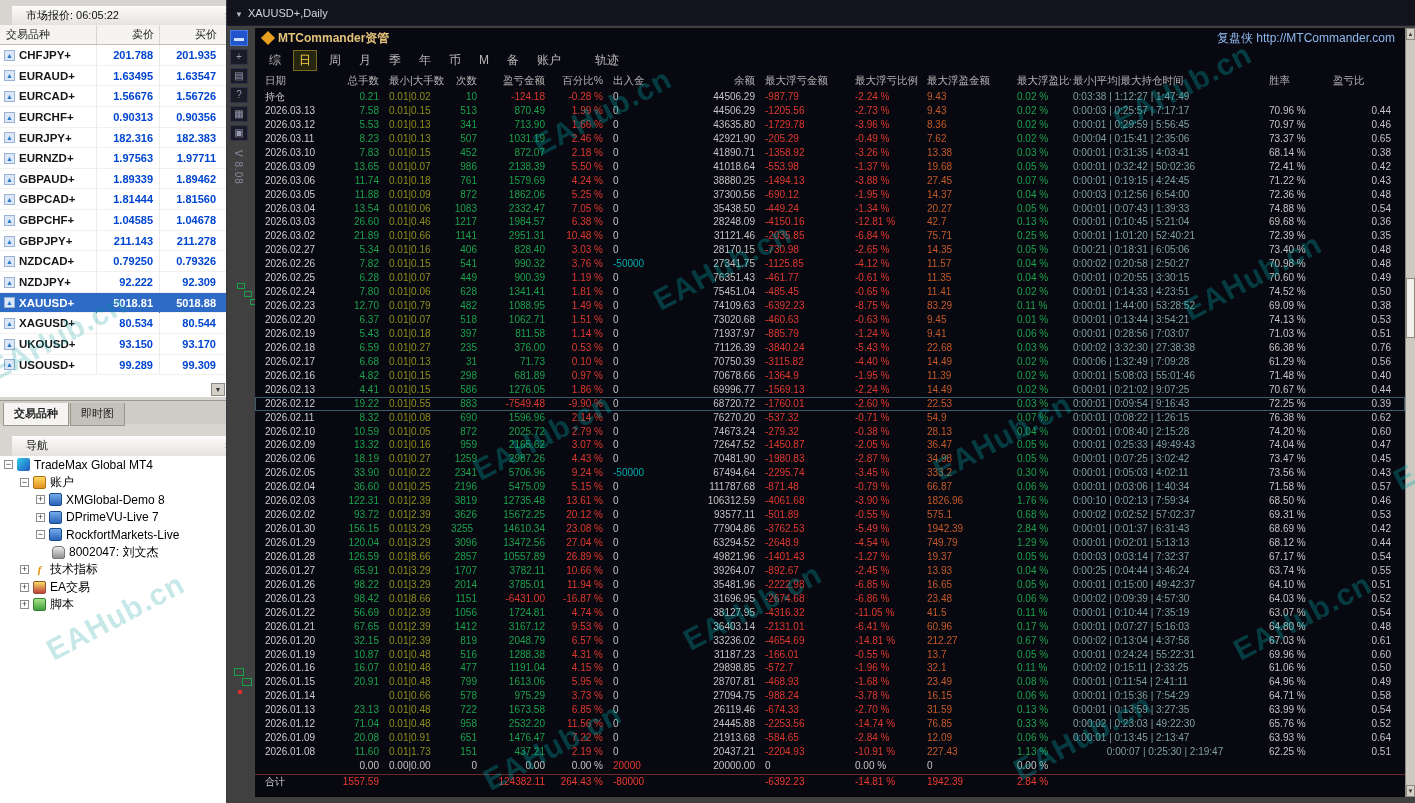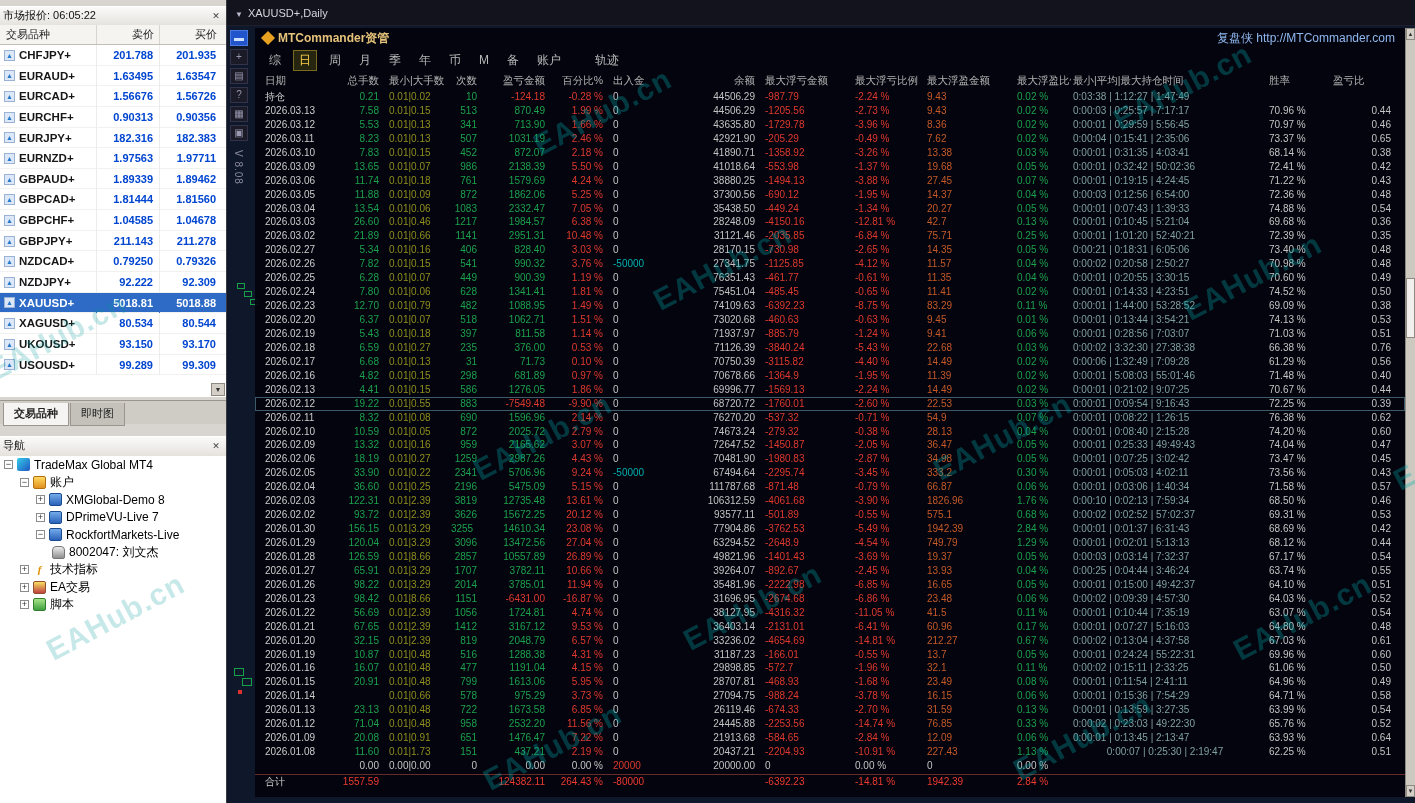--- a/index.html
+++ b/index.html
@@ -2,22 +2,22 @@
 <html><head>
 <meta charset="utf-8">
 <style>
   * { margin:0; padding:0; box-sizing:border-box; }
   html,body { width:1415px; height:803px; background:#000; }
   #root { position:relative; width:1415px; height:803px; background:#02020a;
           font-family:"Liberation Sans", sans-serif; overflow:hidden; cursor:default; }
 
   
   #left { position:absolute; left:0; top:0; width:227px; height:803px; background:#d8d5d0; border-right:1px solid #3a3a44; overflow:hidden; }
-  .titlebar { position:absolute; left:0; width:100%; height:28px; background:linear-gradient(#fbfaf9,#ddd9d3);
-              border-top:1px solid #fff; border-bottom:1px solid #b2aea6; font-size:11px; color:#101010; line-height:17px; padding-left:3px; }
+  .titlebar { position:absolute; left:12px; width:100%; height:28px; background:linear-gradient(#fbfaf9,#ddd9d3);
+              border-top:1px solid #fff; border-bottom:1px solid #b2aea6; font-size:11px; color:#101010; line-height:17px; padding-left:14px; }
   .titlebar .close { position:absolute; right:3px; top:2px; width:14px; height:13px; text-align:center; line-height:12px;
                      font-size:9px; color:#444; border:1px solid transparent; }
 
   #mw-titlebar { top:6px; }
   #mw-header { position:absolute; top:25px; left:0; width:226px; height:20px; background:#f5f4f1; border-bottom:1px solid #c2beb6;
                display:grid; grid-template-columns:96px 63px 63px; font-size:11px; color:#222; line-height:19px; }
   #mw-header span { border-left:1px solid #d8d5ce; padding:0 5px; }
   #mw-header span:first-child { border-left:none; padding-left:6px; }
   #mw-header .num { text-align:right; }
   #mw-body { position:absolute; top:45px; left:0; width:226px; height:352px; background:#fff; overflow:hidden; }
@@ -40,21 +40,21 @@
   .tico { width:13px; height:13px; flex:0 0 auto; border-radius:2px; font-size:11px; line-height:13px; text-align:center; }
   .broker-logo-icon { background:linear-gradient(135deg,#35cdea,#1f55c2); }
   .accounts-icon { background:linear-gradient(#ffd860,#e09020); border:1px solid #b07010; }
   .account-icon { background:linear-gradient(#74abe9,#2a62ba); border:1px solid #1a4a90; }
   .user-icon { background:linear-gradient(#ececec,#8f8f8f); border:1px solid #777; border-radius:4px 4px 2px 2px; }
   .indicator-icon { color:#e09000; font-family:"Liberation Serif", serif; font-style:italic; font-weight:bold; }
   .ea-icon { background:linear-gradient(#f8e060,#c04040); border:1px solid #905030; }
   .script-icon { background:linear-gradient(#a8e488,#3f9f3f); border:1px solid #2f7f2f; }
 
   
-  #main { position:absolute; left:227px; top:0; width:1188px; height:803px; background:#0f172a; overflow:hidden; }
+  #main { position:absolute; left:227px; top:0; width:1188px; height:803px; background:#404040; overflow:hidden; }
   #chart-titlebar { position:absolute; left:0; top:0; width:100%; height:26px; background:#13131e; color:#d4d4dc;
                     font-size:11px; line-height:26px; padding-left:8px; border-bottom:1px solid #1e1e2c; }
   #chart-titlebar .tri { font-size:8px; color:#b8b8c8; margin-right:5px; }
 
   #toolstrip { position:absolute; left:3px; top:30px; width:20px; }
   .tool { width:18px; height:16px; margin-bottom:3px; background:#1b1b28; border:1px solid #32324a; color:#9898b0;
           font-size:10px; text-align:center; line-height:14px; }
   .tool.primary { background:#2255cc; border-color:#4a7ae0; color:#cfe0ff; }
   #version { position:absolute; left:6px; top:150px; writing-mode:vertical-rl; color:#8a8aa2; font-size:10px; letter-spacing:1px; }
   .frag { position:absolute; border:1px solid #18a048; }
@@ -923,21 +923,21 @@
           <div class="cmd-row">
             <span class="c0" style="color: rgb(205, 205, 205);">2026.01.28</span>
             <span class="c1" style="color: rgb(28, 162, 77);">126.59</span>
             <span class="c2" style="color: rgb(143, 143, 30);">0.01|8.66</span>
             <span class="c3" style="color: rgb(28, 162, 77);">2857</span>
             <span class="c4" style="color: rgb(28, 162, 77);">10557.89</span>
             <span class="c5" style="color: rgb(224, 58, 46);">26.89 %</span>
             <span class="c6" style="color: rgb(196, 196, 196);">0</span>
             <span class="c7" style="color: rgb(196, 196, 196);">49821.96</span>
             <span class="c8" style="color: rgb(224, 58, 46);">-1401.43</span>
-            <span class="c9" style="color: rgb(224, 58, 46);">-3.69 %</span>
+            <span class="c9" style="color: rgb(224, 58, 46);">-1.27 %</span>
             <span class="c10" style="color: rgb(197, 90, 40);">19.37</span>
             <span class="c11" style="color: rgb(28, 162, 77);">0.05 %</span>
             <span class="c12" style="color: rgb(127, 160, 160);">0:00:03 | 0:03:14 | 7:32:37</span>
             <span class="c13" style="color: rgb(196, 196, 196);">67.17 %</span>
             <span class="c14" style="color: rgb(196, 196, 196);">0.54</span>
           </div>
           <div class="cmd-row">
             <span class="c0" style="color: rgb(205, 205, 205);">2026.01.27</span>
             <span class="c1" style="color: rgb(28, 162, 77);">65.91</span>
             <span class="c2" style="color: rgb(143, 143, 30);">0.01|3.29</span>

